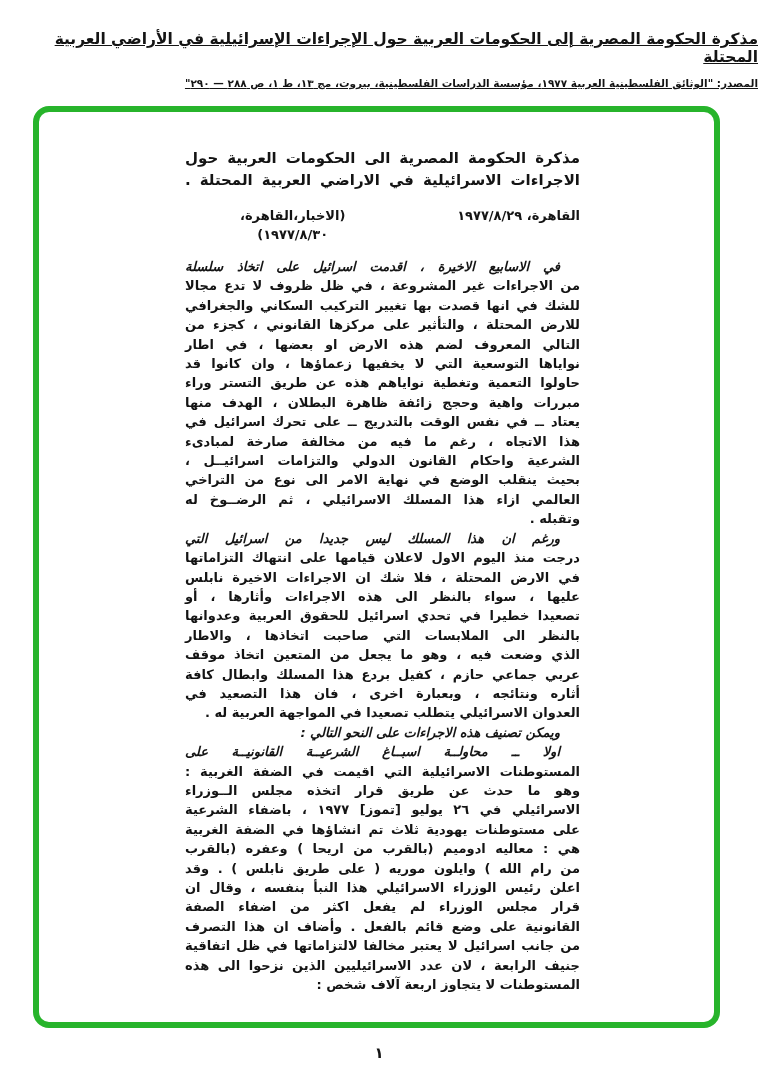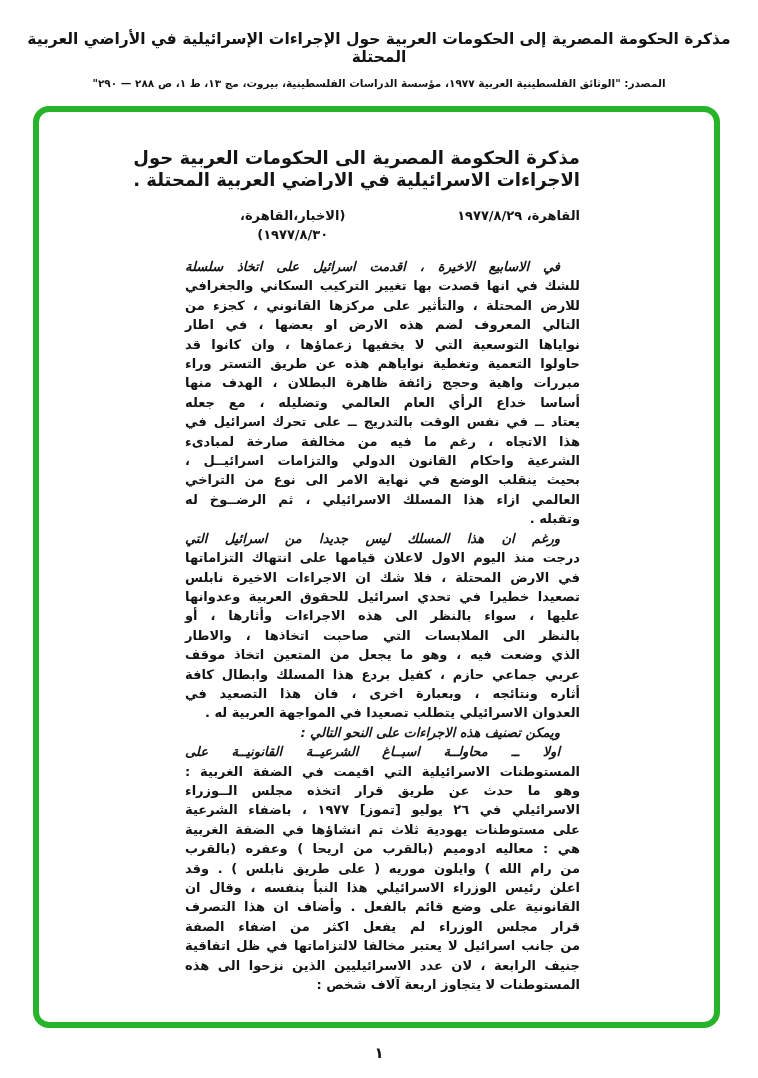--- a/index.html
+++ b/index.html
@@ -6,39 +6,40 @@
   html, body { width:758px; height:1078px; background:#ffffff; overflow:hidden; }
   body {
     font-family:"DejaVu Sans", sans-serif;
     color:#141414;
     direction:rtl;
     position:relative;
   }
 
   .page-header {
     position:absolute; top:30px; left:0; width:758px;
-    text-align:center;
+    text-align:right;
+    text-decoration:underline;
   }
   .header-title { font-size:15.5px; font-weight:bold; }
   .header-source { margin-top:11px; font-size:10.5px; font-weight:bold; }
 
   .doc-frame {
     position:absolute; top:106px; left:33px;
     width:687px; height:922px;
     border:6px solid #27b42b;
     border-radius:16px;
     background:#ffffff;
   }
 
   .doc-content {
     position:absolute; top:35px; right:134px; width:395px;
   }
 
   .doc-title .tline {
-    font-size:18px; font-weight:bold; line-height:22px;
+    font-size:15px; font-weight:bold; line-height:22px;
     text-align:justify; text-align-last:justify; white-space:nowrap;
   }
 
   .dateline {
     margin-top:15px;
     display:flex; justify-content:space-between; align-items:flex-start;
     font-size:13px; font-weight:bold; line-height:19px;
   }
   .date-left { margin-left:55px; text-align:center; }
 
@@ -74,54 +75,54 @@
     <div class="dateline">
       <div class="date-right">القاهرة، ١٩٧٧/٨/٢٩</div>
       <div class="date-left">
         <div>(الاخبار،القاهرة،</div>
         <div>١٩٧٧/٨/٣٠)</div>
       </div>
     </div>
 
     <div class="doc-body" id="doc-body">
         <div class="line p-start">في الاسابيع الاخيرة ، اقدمت اسرائيل على اتخاذ سلسلة</div>
+        <div class="line">من الاجراءات غير المشروعة ، في ظل ظروف لا تدع مجالا</div>
         <div class="line">للشك في انها قصدت بها تغيير التركيب السكاني والجغرافي</div>
         <div class="line">للارض المحتلة ، والتأثير على مركزها القانوني ، كجزء من</div>
         <div class="line">التالي المعروف لضم هذه الارض او بعضها ، في اطار</div>
         <div class="line">نواياها التوسعية التي لا يخفيها زعماؤها ، وان كانوا قد</div>
         <div class="line">حاولوا التعمية وتغطية نواياهم هذه عن طريق التستر وراء</div>
         <div class="line">مبررات واهية وحجج زائفة ظاهرة البطلان ، الهدف منها</div>
-        <div class="line">أساسا خداع الرأي العام العالمي وتضليله ، مع جعله</div>
         <div class="line">يعتاد ــ في نفس الوقت بالتدريج ــ على تحرك اسرائيل في</div>
         <div class="line">هذا الاتجاه ، رغم ما فيه من مخالفة صارخة لمبادىء</div>
         <div class="line">الشرعية واحكام القانون الدولي والتزامات اسرائيــل ،</div>
         <div class="line">بحيث ينقلب الوضع في نهاية الامر الى نوع من التراخي</div>
         <div class="line">العالمي ازاء هذا المسلك الاسرائيلي ، ثم الرضــوخ له</div>
         <div class="line p-end">وتقبله .</div>
         <div class="line p-start">ورغم ان هذا المسلك ليس جديدا من اسرائيل التي</div>
         <div class="line">درجت منذ اليوم الاول لاعلان قيامها على انتهاك التزاماتها</div>
         <div class="line">في الارض المحتلة ، فلا شك ان الاجراءات الاخيرة نابلس</div>
+        <div class="line">عليها ، سواء بالنظر الى هذه الاجراءات وأثارها ، أو</div>
         <div class="line">تصعيدا خطيرا في تحدي اسرائيل للحقوق العربية وعدوانها</div>
-        <div class="line">عليها ، سواء بالنظر الى هذه الاجراءات وأثارها ، أو</div>
         <div class="line">بالنظر الى الملابسات التي صاحبت اتخاذها ، والاطار</div>
         <div class="line">الذي وضعت فيه ، وهو ما يجعل من المتعين اتخاذ موقف</div>
         <div class="line">عربي جماعي حازم ، كفيل بردع هذا المسلك وابطال كافة</div>
         <div class="line">أثاره ونتائجه ، وبعبارة اخرى ، فان هذا التصعيد في</div>
         <div class="line p-end">العدوان الاسرائيلي يتطلب تصعيدا في المواجهة العربية له .</div>
         <div class="line p-start p-end">ويمكن تصنيف هذه الاجراءات على النحو التالي :</div>
         <div class="line p-start">اولا ــ محاولــة اسبــاغ الشرعيــة القانونيــة على</div>
         <div class="line">المستوطنات الاسرائيلية التي اقيمت في الضفة الغربية :</div>
         <div class="line">وهو ما حدث عن طريق قرار اتخذه مجلس الــوزراء</div>
         <div class="line">الاسرائيلي في ٢٦ يوليو [تموز] ١٩٧٧ ، باضفاء الشرعية</div>
         <div class="line">على مستوطنات يهودية ثلاث تم انشاؤها في الضفة الغربية</div>
         <div class="line">هي : معاليه ادوميم (بالقرب من اريحا ) وعفره (بالقرب</div>
         <div class="line">من رام الله ) وايلون موريه ( على طريق نابلس ) . وقد</div>
         <div class="line">اعلن رئيس الوزراء الاسرائيلي هذا النبأ بنفسه ، وقال ان</div>
+        <div class="line">قرار مجلس الوزراء لم يفعل اكثر من اضفاء الصفة</div>
         <div class="line">القانونية على وضع قائم بالفعل . وأضاف ان هذا التصرف</div>
-        <div class="line">قرار مجلس الوزراء لم يفعل اكثر من اضفاء الصفة</div>
         <div class="line">من جانب اسرائيل لا يعتبر مخالفا لالتزاماتها في ظل اتفاقية</div>
         <div class="line">جنيف الرابعة ، لان عدد الاسرائيليين الذين نزحوا الى هذه</div>
         <div class="line p-end">المستوطنات لا يتجاوز اربعة آلاف شخص :</div>
       </div>
 
   </div>
 </div>
 
 <div class="page-number">١</div>
 

